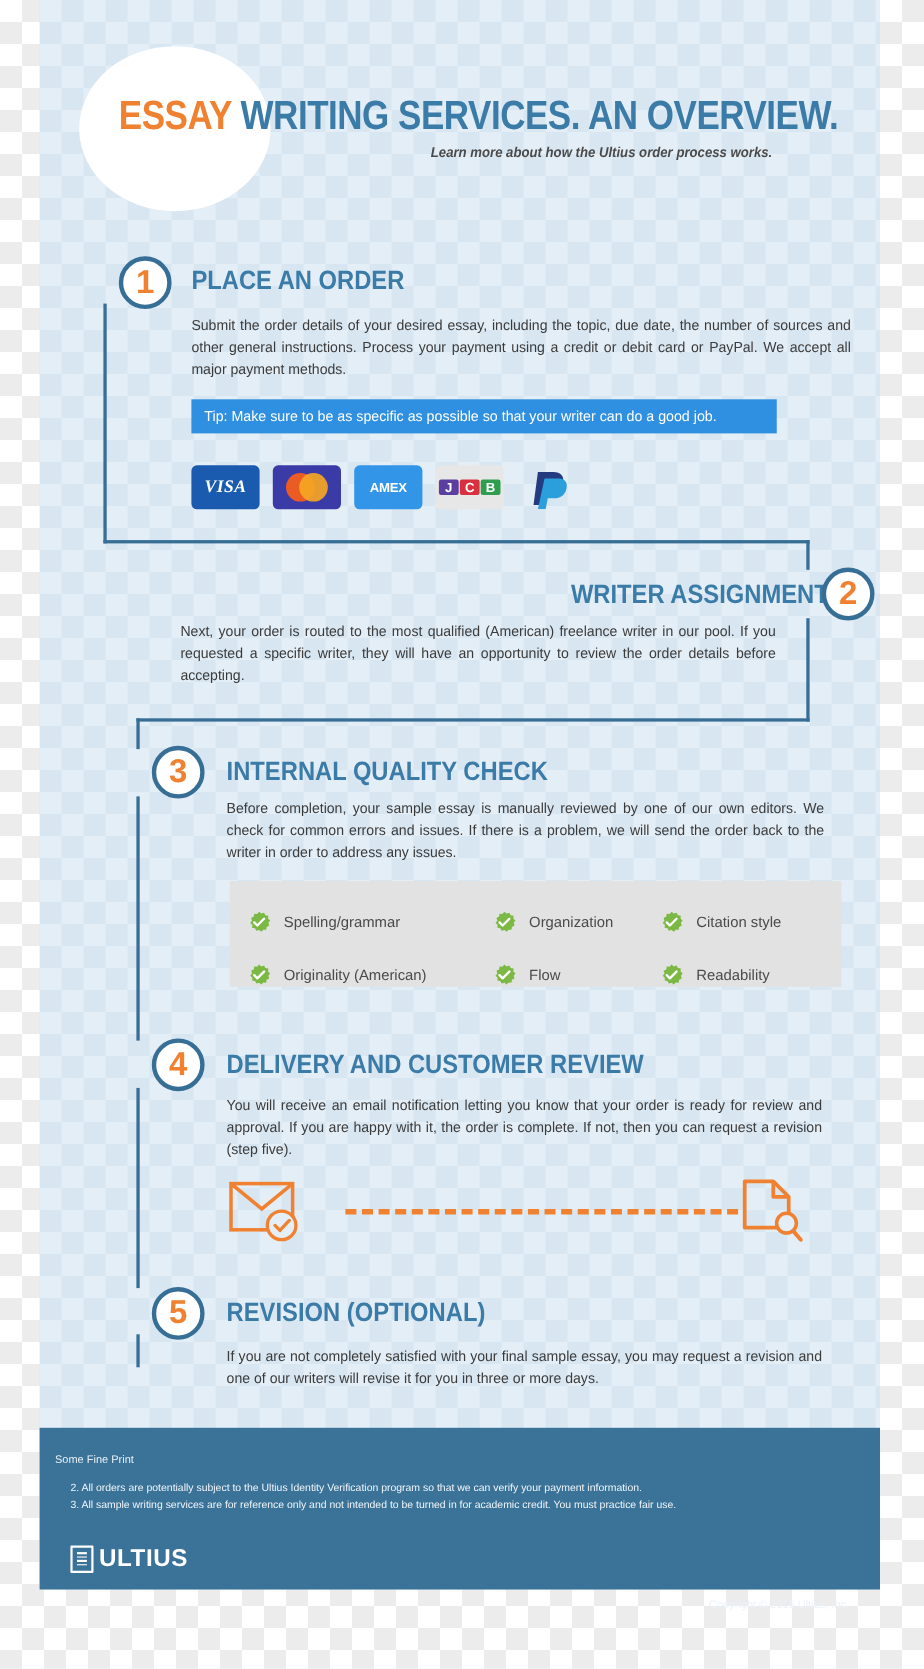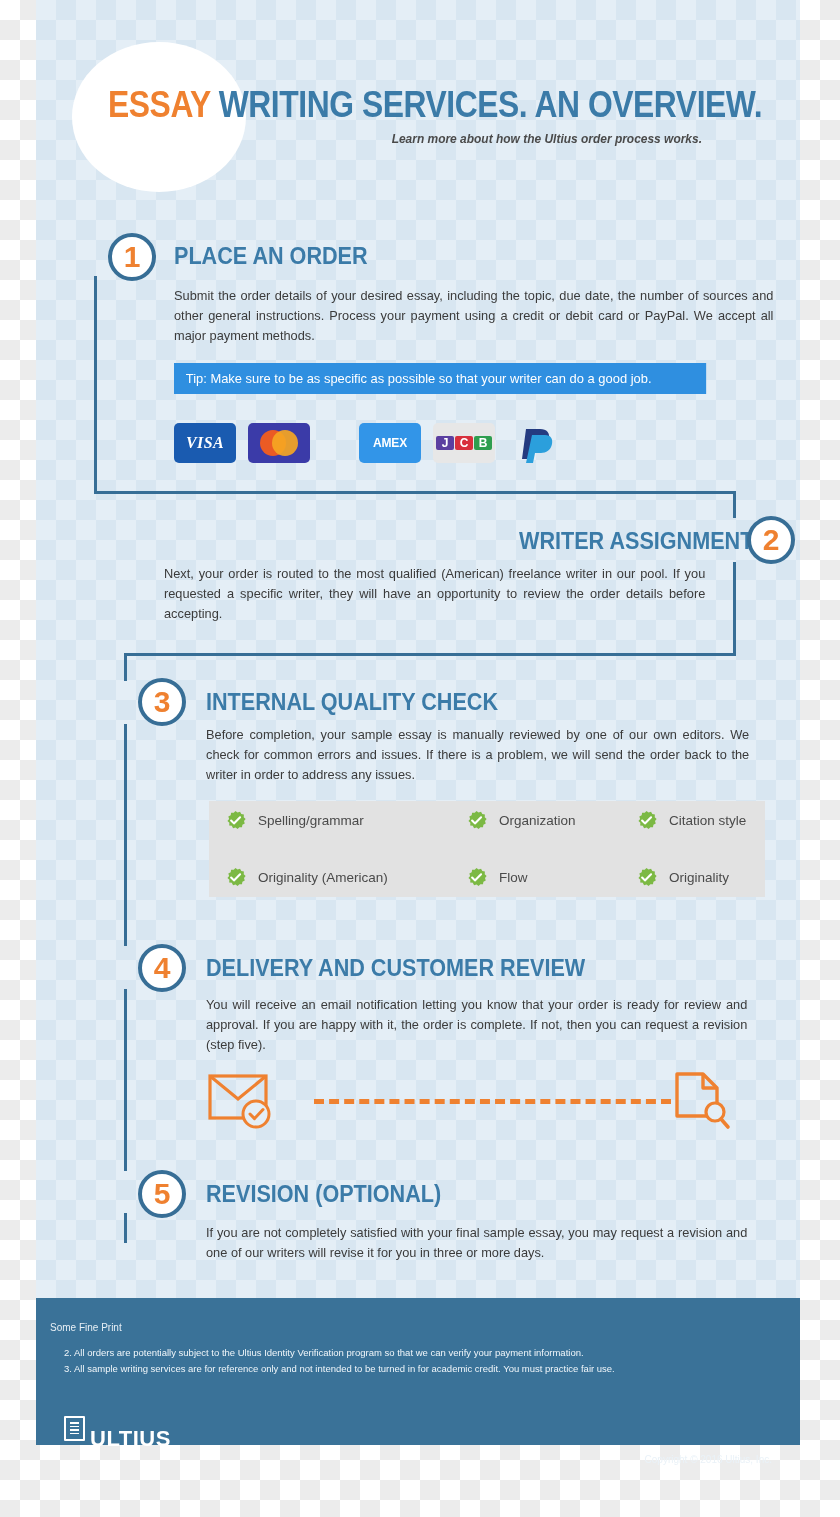--- a/index.html
+++ b/index.html
@@ -176,21 +176,21 @@
   .card-visa span {
     color: #fff; font-size: 16px; font-style: italic;
     font-family: "Liberation Serif", serif; letter-spacing: 0.4px;
   }
   .card-mc { background: #3b3ba8; }
   .mc-l, .mc-r {
     position: absolute; width: 26px; height: 26px; border-radius: 50%;
   }
   .mc-l { background: #eb5b24; left: 12px; }
   .mc-r { background: #f5a623; left: 24px; opacity: 0.92; }
-  .card-amex { background: #3295e8; margin-left: 37px; }
+  .card-amex { background: #3295e8; }
   .card-amex span { color: #fff; font-size: 12px; letter-spacing: -0.2px; }
   .card-jcb { background: #e7e7e7; display: flex; gap: 1px; padding: 3px; box-sizing: border-box; }
   .jcb-seg {
     flex: 1; display: flex; align-items: center; justify-content: center;
     color: #fff; font-size: 12px; font-weight: bold; border-radius: 2px;
   }
   .jcb-j { background: #5b3fa0; }
   .jcb-c { background: #d8303c; }
   .jcb-b { background: #2f9e4f; }
   .card-pp { background: transparent; }
@@ -199,28 +199,27 @@
   
   .qc-panel {
     position: absolute;
     left: 173px;
     top: 801px;
     width: 556px;
     height: 96px;
     background: #e2e2e2;
   }
   .qc-grid {
-    position: absolute; left: 0; top: 0; width: 100%; height: 100%;
+    position: absolute; left: 0; top: 13px; width: 100%; height: 100%;
     display: grid;
     grid-template-columns: 223px 152px 1fr;
     grid-template-rows: 1fr 1fr;
     align-items: center;
     padding-left: 16px;
     box-sizing: border-box;
-    gap: 18px;
   }
   .qc-item { display: flex; align-items: center; gap: 12px; }
   .qc-label { font-size: 13.5px; color: #4a4a4a; }
 
   
   .delivery-row {
     position: absolute;
     left: 170px;
     top: 1070px;
     width: 560px;
@@ -263,21 +262,20 @@
     box-sizing: border-box;
     display: flex; flex-direction: column; justify-content: center;
     gap: 2px; padding: 3px 4px;
     border-radius: 1px;
   }
   .logo-mark i { display: block; height: 1.5px; background: #ffffff; }
   .logo-word {
     font-family: "Liberation Sans Narrow", "Liberation Sans", sans-serif;
     font-size: 22px; font-weight: bold; color: #ffffff;
     letter-spacing: 0.5px;
-    margin-top: 22px;
   }
   .copyright {
     position: absolute; right: 28px; top: 117px;
     font-size: 10px; color: #eaf2f8; margin-top: 39px;
   }
 </style>
 </head>
 <body>
 
 <div class="canvas">
@@ -382,21 +380,21 @@
           <path d="M7 12 l3.2 3.3 L17.2 8.3" stroke="#ffffff" stroke-width="2.4" fill="none" stroke-linecap="round" stroke-linejoin="round"></path>
         </svg>
         <span class="qc-label">Flow</span>
       </div>
 
       <div class="qc-item">
         <svg width="21" height="21" viewBox="0 0 24 24">
           <path d="M12 1 l2.3 1.9 L17.2 2 l1.4 2.7 l3 .5 l-.2 3 l2.2 2 l-1.9 2.3 l.9 2.9 l-2.7 1.4 l-.5 3 l-3-.2 l-2 2.2 l-2.3-1.9 l-2.9 .9 l-1.4-2.7 l-3-.5 l.2-3 l-2.2-2 l1.9-2.3 l-.9-2.9 l2.7-1.4 l.5-3 l3 .2 z" fill="#7cb944"></path>
           <path d="M7 12 l3.2 3.3 L17.2 8.3" stroke="#ffffff" stroke-width="2.4" fill="none" stroke-linecap="round" stroke-linejoin="round"></path>
         </svg>
-        <span class="qc-label">Originality</span>
+        <span class="qc-label">Readability</span>
       </div>
 
     </div>
   </div>
 
   <div class="step-circle sc4">4</div>
   <div class="step-head h4">DELIVERY AND CUSTOMER REVIEW</div>
   <div class="step-body b4">You will receive an email notification letting you know that your order is ready for review and approval. If you are happy with it, the order is complete. If not, then you can request a revision (step five).</div>
 
   <div class="delivery-row">

